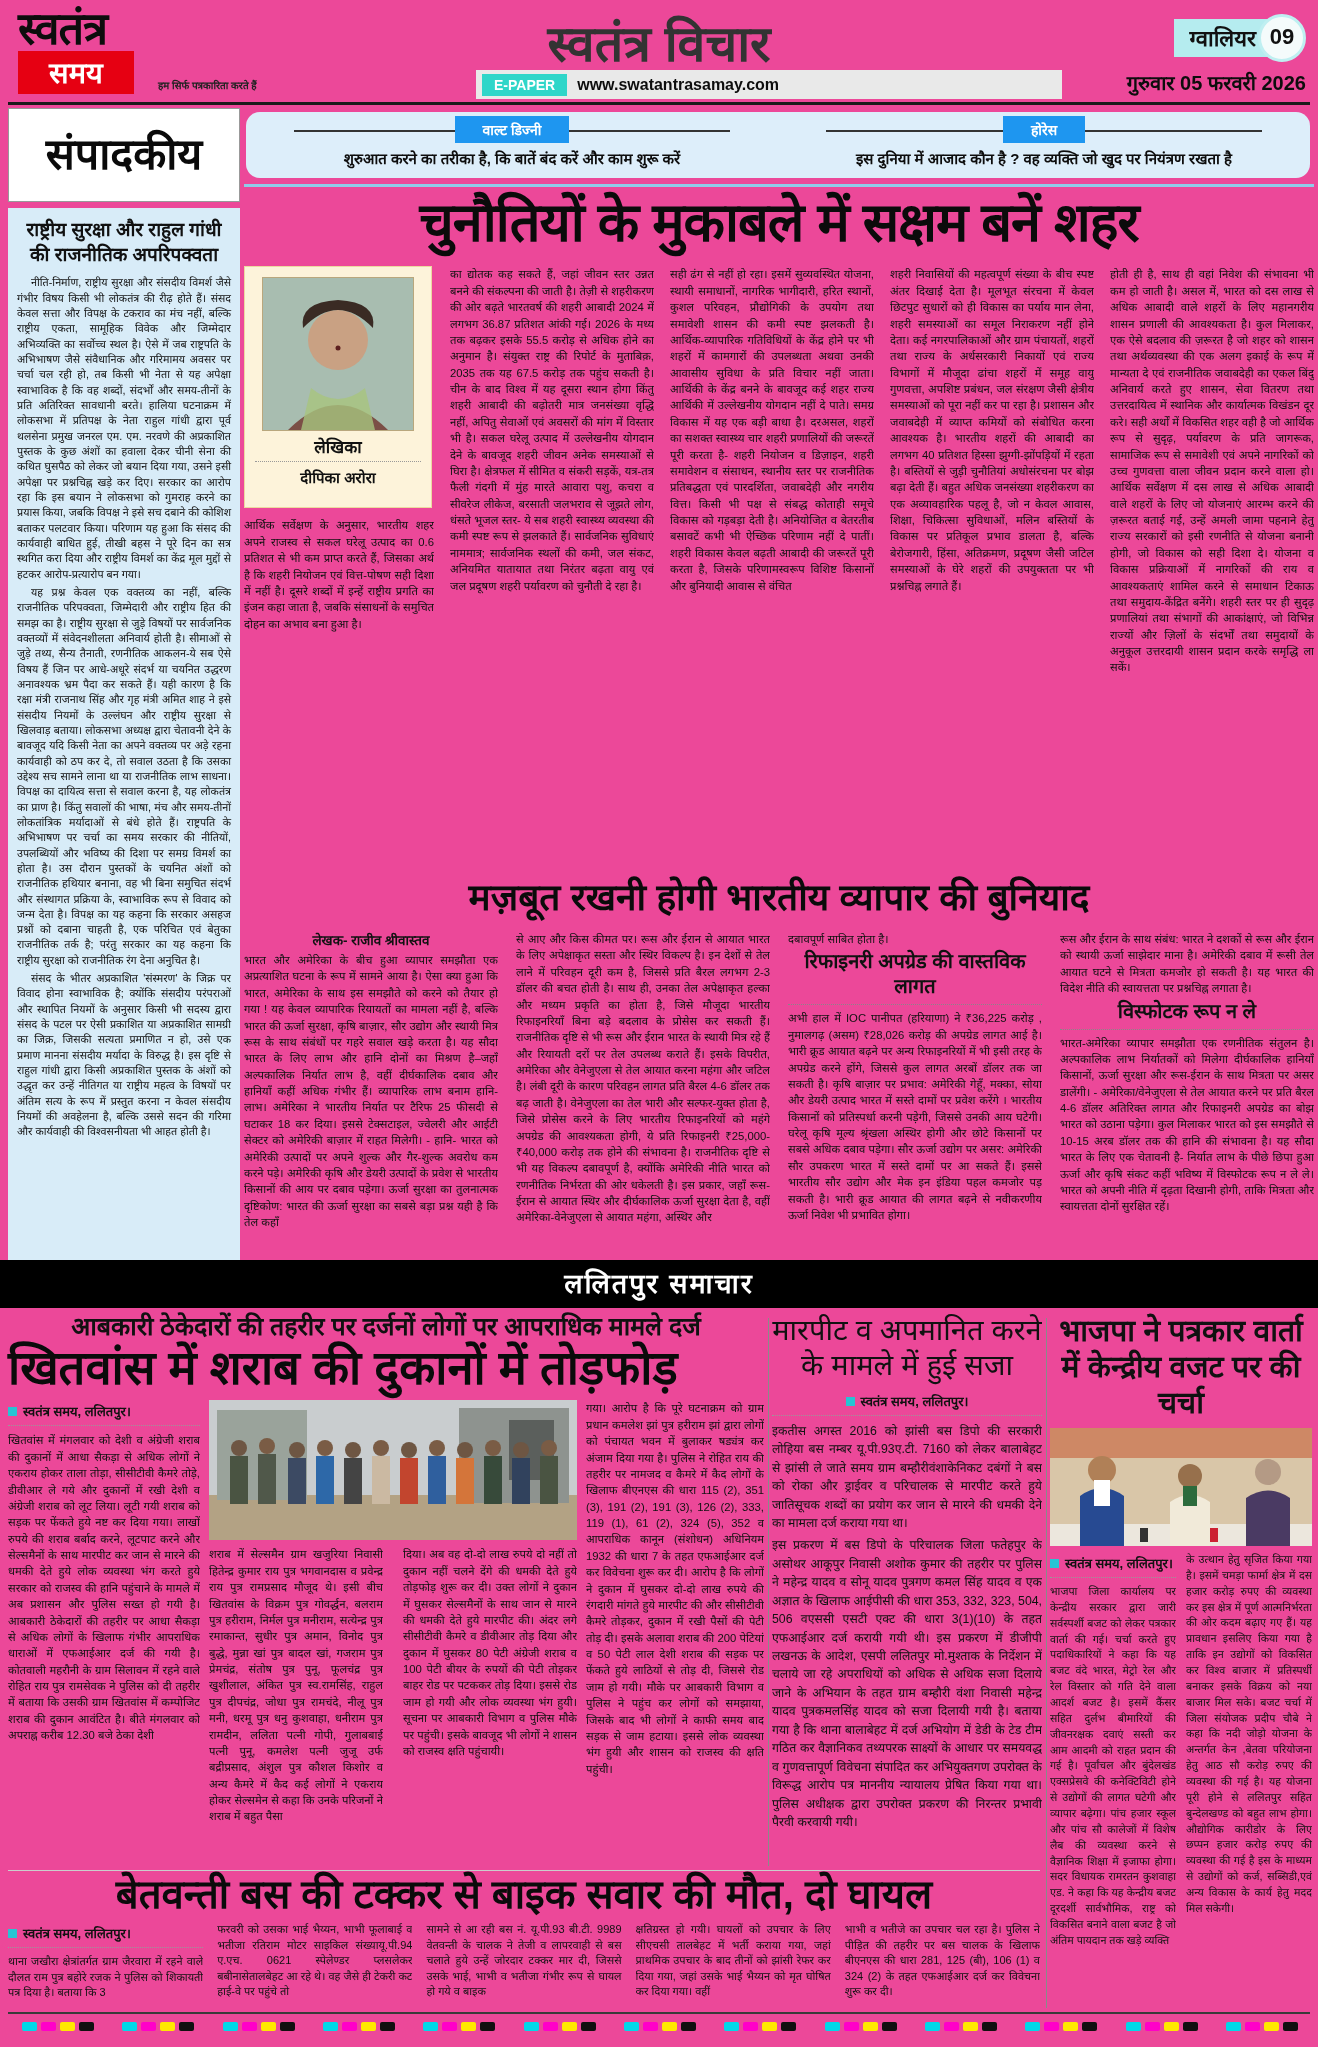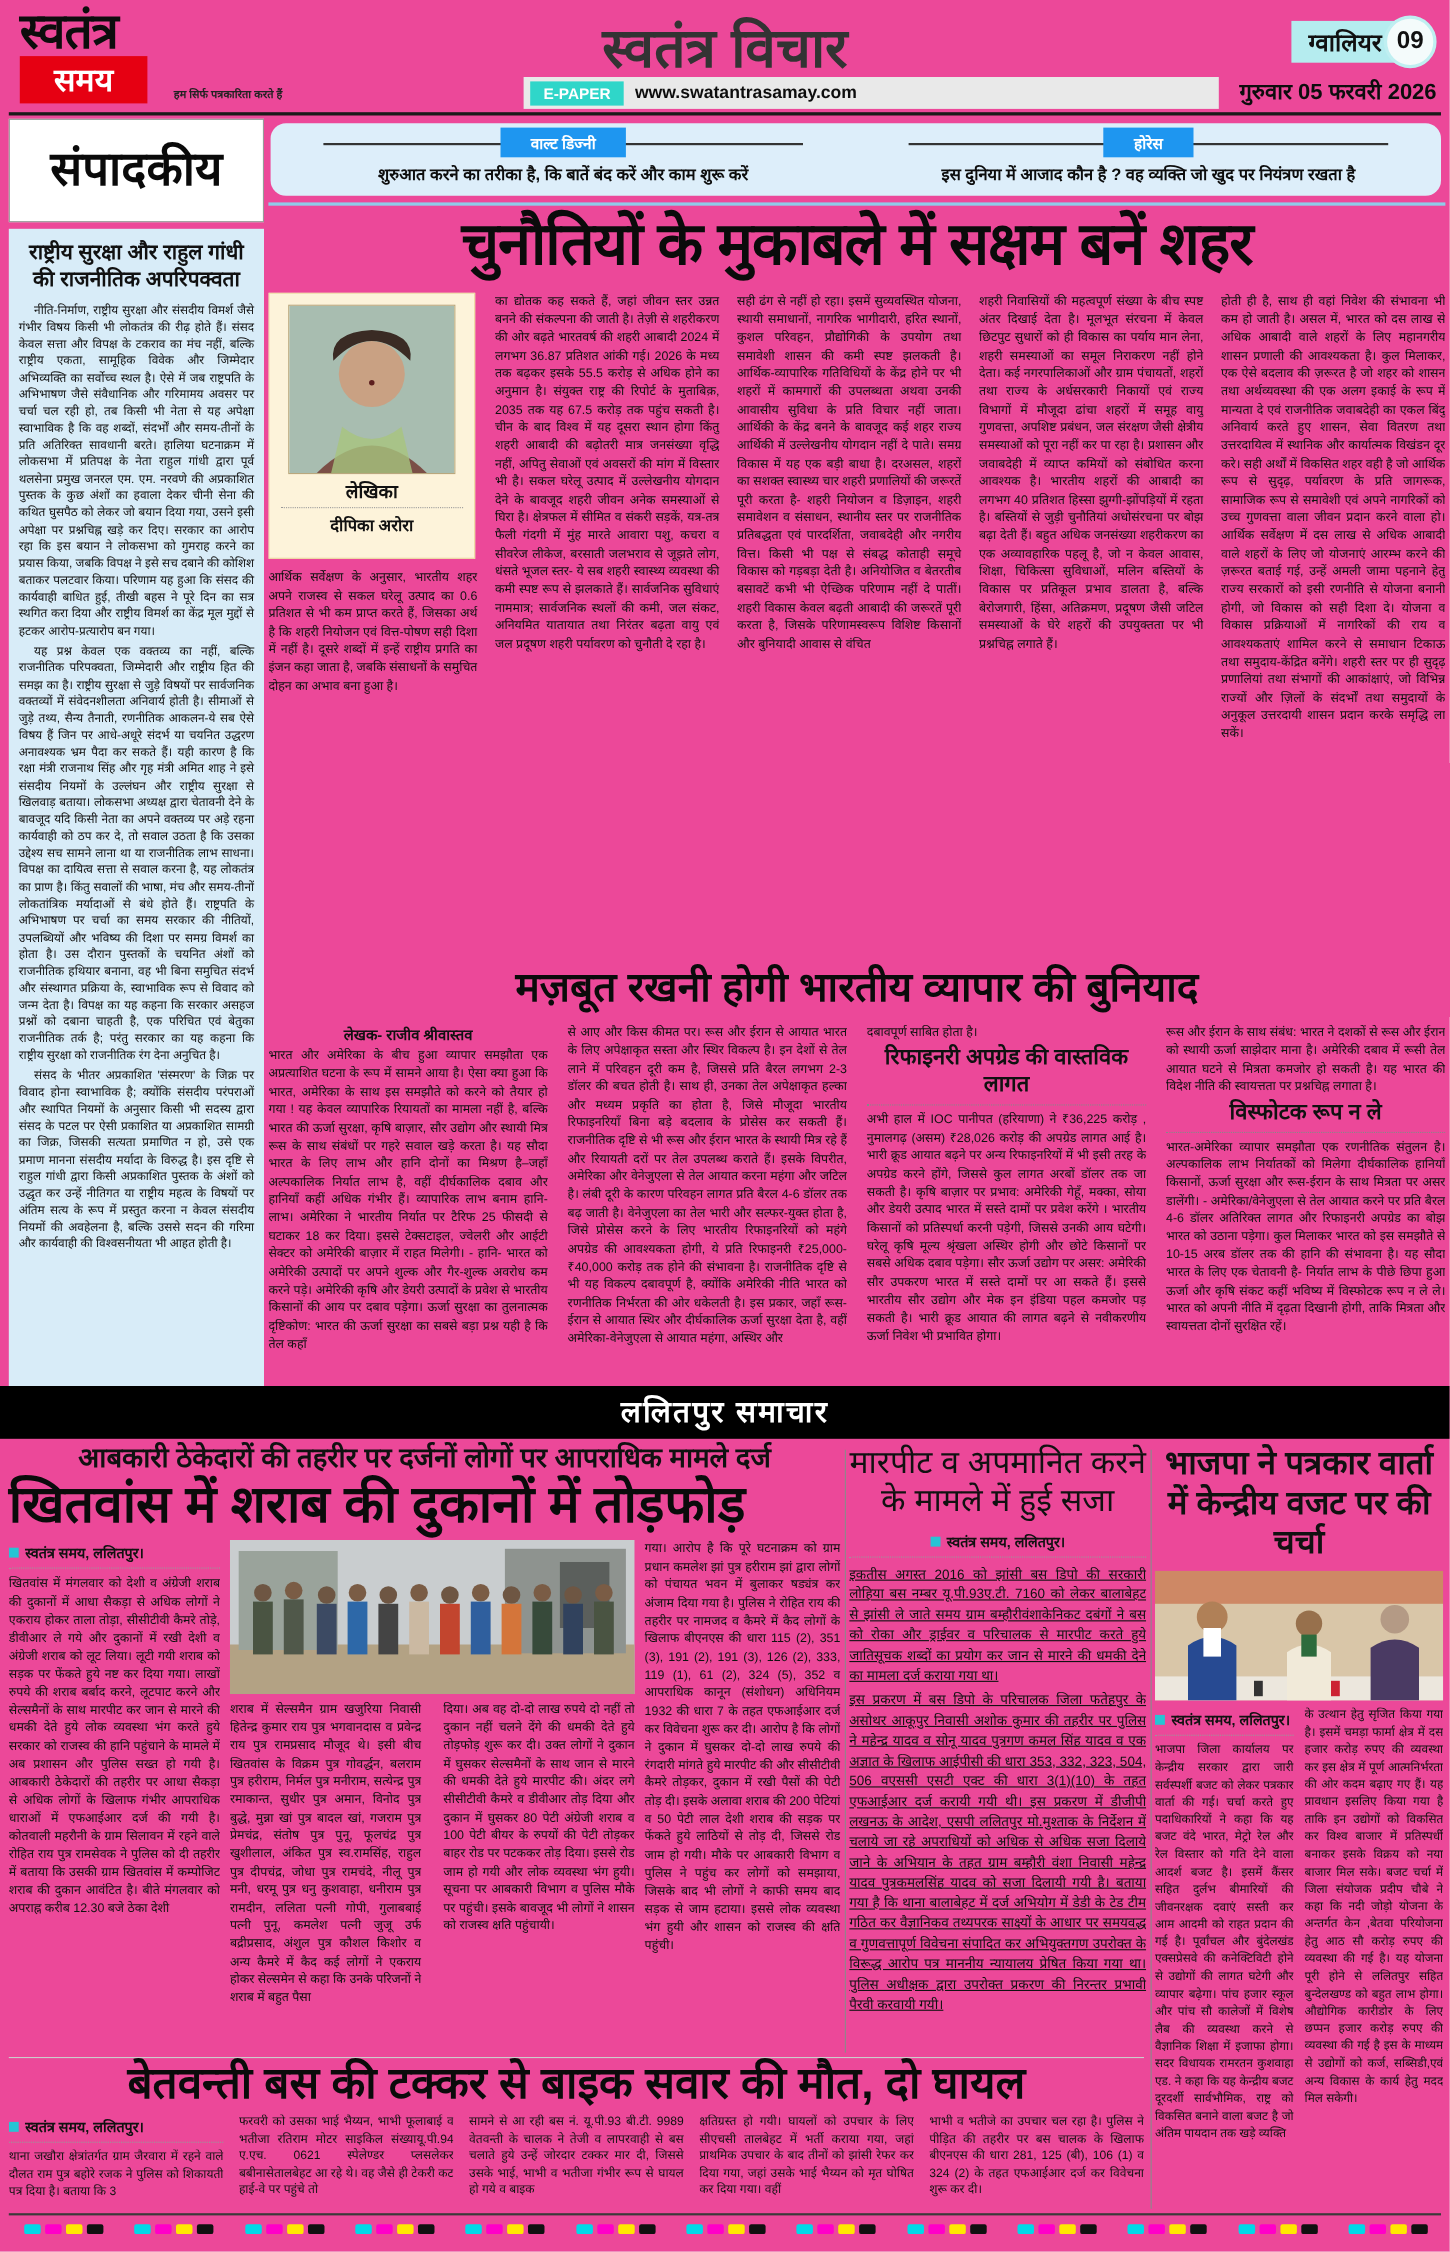--- a/index.html
+++ b/index.html
@@ -6,21 +6,21 @@
   .page{position:relative;width:1318px;height:2047px;background:#ec4899;margin:0 auto;
         font-family:"Liberation Sans",sans-serif;color:#111;overflow:hidden;}
   
   .header{position:absolute;left:8px;top:6px;width:1302px;height:96px;border-bottom:3px solid #1a1a1a;}
   .logo{position:absolute;left:10px;top:0;width:230px;}
   .logo-top{font-size:45px;font-weight:900;letter-spacing:-1px;line-height:1.0;color:#0d0d0d;}
   .logo-bottom{margin-top:0px;background:#e60012;color:#fff;font-size:29px;font-weight:900;width:116px;
                text-align:center;padding:1px 0 3px;}
   .tagline{position:absolute;left:150px;top:72px;width:190px;font-size:10px;font-weight:700;color:#222;}
   .center-title{position:absolute;left:0;right:0;top:2px;text-align:center;font-size:50px;font-weight:900;color:#333;}
-  .epaper-strip{position:absolute;left:468px;top:64px;width:632px;height:29px;background:#e9e9e9;
+  .epaper-strip{position:absolute;left:468px;top:64px;width:586px;height:29px;background:#e9e9e9;
                 display:flex;align-items:center;gap:10px;padding-left:6px;box-sizing:border-box;}
   .epaper-badge{background:#2fd6c9;color:#fff;font-weight:800;font-size:14px;padding:3px 12px;cursor:pointer;}
   .website{font-size:16px;font-weight:700;color:#0d0d0d;text-decoration:none;}
   .head-right{position:absolute;right:4px;top:8px;width:250px;text-align:right;}
   .city-chip{display:inline-block;background:#b5ecef;padding:3px 16px 5px;font-size:22px;font-weight:900;vertical-align:middle;}
   .page-circle{display:inline-block;width:42px;height:42px;border-radius:50%;background:#f4fbfb;border:3px solid #bfeff1;
                font-size:22px;font-weight:900;line-height:40px;text-align:center;margin-left:-14px;vertical-align:middle;}
   .date-line{font-size:20px;font-weight:800;margin-top:7px;color:#0d0d0d;}
   
   .quotebox{position:absolute;left:246px;top:112px;width:1064px;height:66px;background:#ddeefa;border-radius:14px;display:flex;}
@@ -64,21 +64,21 @@
   .liquor-head{font-size:47px;font-weight:900;text-align:left;line-height:1.02;margin-top:3px;color:#0b0b0b;}
   .liquor-grid{display:grid;grid-template-columns:192px 368px 178px;gap:0 9px;margin-top:9px;height:436px;overflow:hidden;}
   .byl{font-size:13px;font-weight:800;padding:2px 0;}
   .byl .sq{display:inline-block;width:9px;height:9px;background:#27c4d4;margin-right:6px;}
   .dotted{border-bottom:1px dotted #999;margin:3px 0 6px;}
   .group-photo{width:100%;height:140px;display:block;}
   .sub2{display:grid;grid-template-columns:1fr 1fr;gap:0 20px;height:288px;overflow:hidden;margin-top:6px;}
   .assault{position:absolute;left:772px;top:1313px;width:270px;}
   .assault-head{font-size:29px;font-weight:400;text-align:center;line-height:1.22;}
   .assault .newstext{font-size:12.3px;line-height:1.5;}
-  .assault p{margin:0 0 4px;text-indent:0;text-decoration:underline;}
+  .assault p{margin:0 0 4px;text-indent:0;}
   .bjp{position:absolute;left:1050px;top:1313px;width:262px;}
   .bjp-head{font-size:30px;font-weight:900;text-align:center;line-height:1.2;}
   .bjp-photo{width:100%;height:118px;display:block;margin-top:7px;}
   .bjp-cols{display:grid;grid-template-columns:1fr 1fr;gap:0 10px;margin-top:6px;height:488px;overflow:hidden;}
   .bjp .newstext{font-size:10.8px;line-height:1.47;}
   .bus{position:absolute;left:8px;top:1870px;width:1032px;border-top:1px solid #ccc;padding-top:2px;}
   .bus-head{font-size:40px;font-weight:900;text-align:center;line-height:1.05;color:#0b0b0b;}
   .bus-cols{display:grid;grid-template-columns:repeat(5,1fr);gap:0 14px;margin-top:7px;height:112px;overflow:hidden;}
   .bus .newstext{font-size:11px;line-height:1.42;}
   .vsep{position:absolute;width:1px;background:#8a8a8a;}

